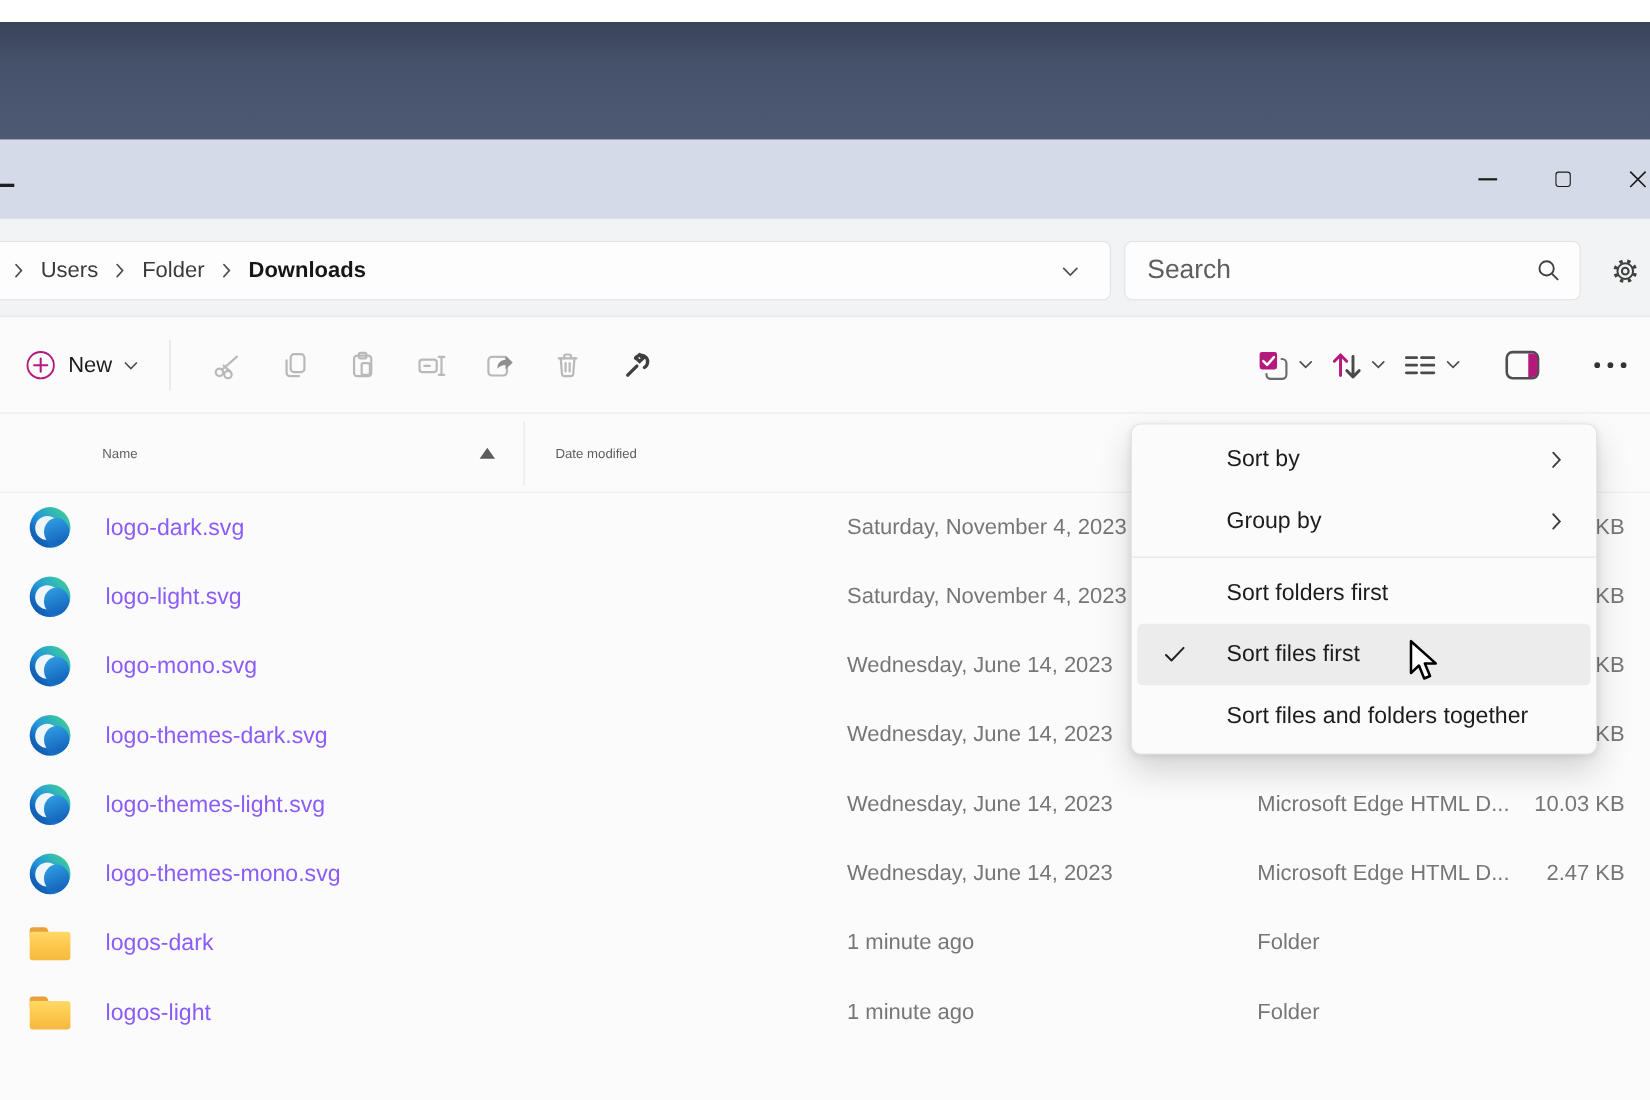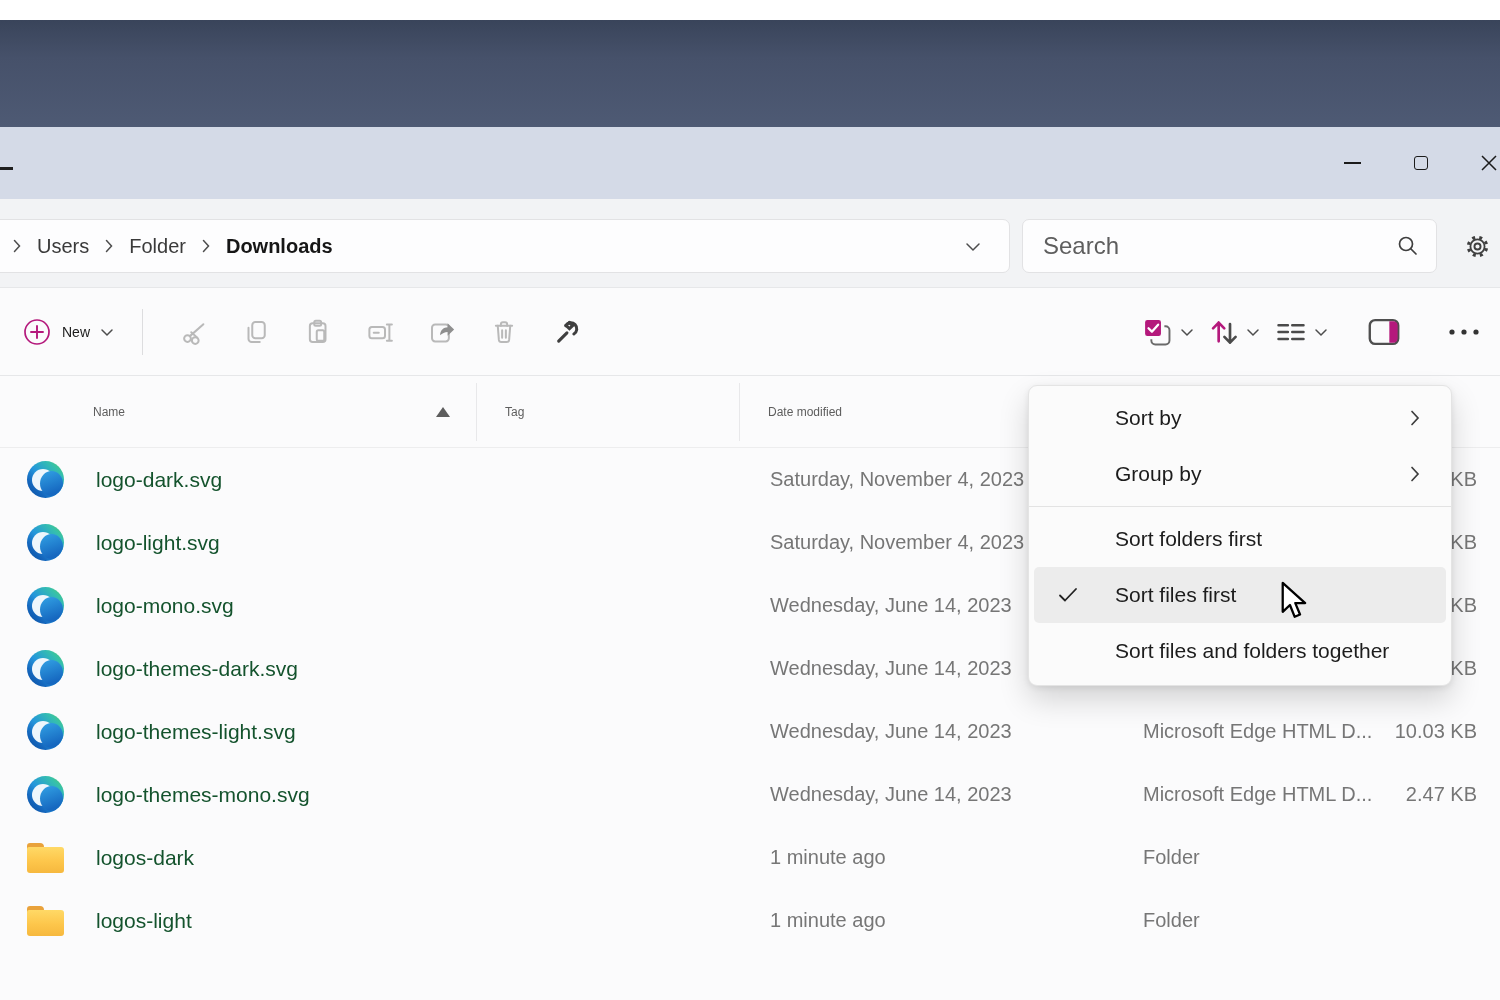--- a/index.html
+++ b/index.html
@@ -37,21 +37,21 @@
     font-size:24px; color:#333; font-family:inherit; }
   .searchbox input::placeholder { color:#5e5e5e; opacity:1; }
   .gear { position:absolute; left:1464px; top:34px; cursor:default; }
 
   
   .toolbar { position:absolute; left:0; top:269px; width:1500px; height:87px;
     background:#fbfbfc; border-bottom:1px solid #e6e7e9;
     display:flex; align-items:center; }
   .new-btn { display:flex; align-items:center; gap:10px; margin-left:12px;
     padding:8px 14px 8px 10px; border-radius:5px; }
-  .new-label { font-size:14px; color:#1c1c1c; }
+  .new-label { font-size:20px; color:#1c1c1c; }
   .tb-divider { width:1px; height:46px; background:#dddddf; margin:0 20px 0 14px; }
   .tool { width:62px; height:56px; display:flex; align-items:center; justify-content:center; border-radius:5px; }
   .toolbar-right { margin-left:auto; display:flex; align-items:center; margin-right:10px; }
   .tool-group { display:flex; align-items:center; margin-right:14px; }
   .tool-group .chev { margin-left:6px; }
 
   
   .hdr { position:absolute; left:0; top:356px; width:1500px; height:72px;
     display:grid; grid-template-columns:477px 263px 760px; align-items:center;
     background:#fbfbfc; border-bottom:1px solid #ededee; }
@@ -61,21 +61,21 @@
   .hdr-cell.c3 { padding-left:28px; }
   .sort-tri { position:absolute; right:26px; top:24px; width:0; height:0;
     border-left:7px solid transparent; border-right:7px solid transparent;
     border-bottom:10px solid #5d5d5d; }
 
   
   .files { position:absolute; left:0; top:428px; width:1500px; }
   .row { width:1500px; height:63px; display:grid;
     grid-template-columns:96px 381px 263px 373px 264px 123px; align-items:center; }
   .cell-icon { padding-left:27px; }
-  .cell-name { font-size:21px; color:#14532d; }
+  .cell-name { font-size:21px; color:#8b5cf6; }
   .cell-tag { }
   .cell-date, .cell-type { font-size:20px; color:#767676; padding-left:30px; }
   .cell-size { font-size:20px; color:#767676; text-align:right; padding-right:23px; }
 
   
   .icon-edge { width:37px; height:37px; border-radius:50%; position:relative; overflow:hidden;
     background:linear-gradient(225deg,#55d05f 0%,#35bfae 22%,#2496dc 52%,#1466bd 75%,#0a4c9b 100%); }
   .icon-edge::before { content:''; position:absolute; left:5px; top:8px; width:22px; height:22px;
     border-radius:50%; background:#eef6fc; }
   .icon-edge::after { content:''; position:absolute; left:13px; top:10px; width:23px; height:25px;
@@ -284,23 +284,20 @@
         </svg>
       </div>
     </div>
   </div>
 
   <div class="hdr">
     <div class="hdr-cell c1">
       <span>Name</span>
       <span class="sort-tri"></span>
     </div>
-    <div class="hdr-cell c2">
-      <span>Tag</span>
-    </div>
     <div class="hdr-cell c3">
       <span>Date modified</span>
     </div>
   </div>
 
   <div class="files">
 
     <div class="row">
       <div class="cell-icon">
           <div class="icon-edge"></div>

